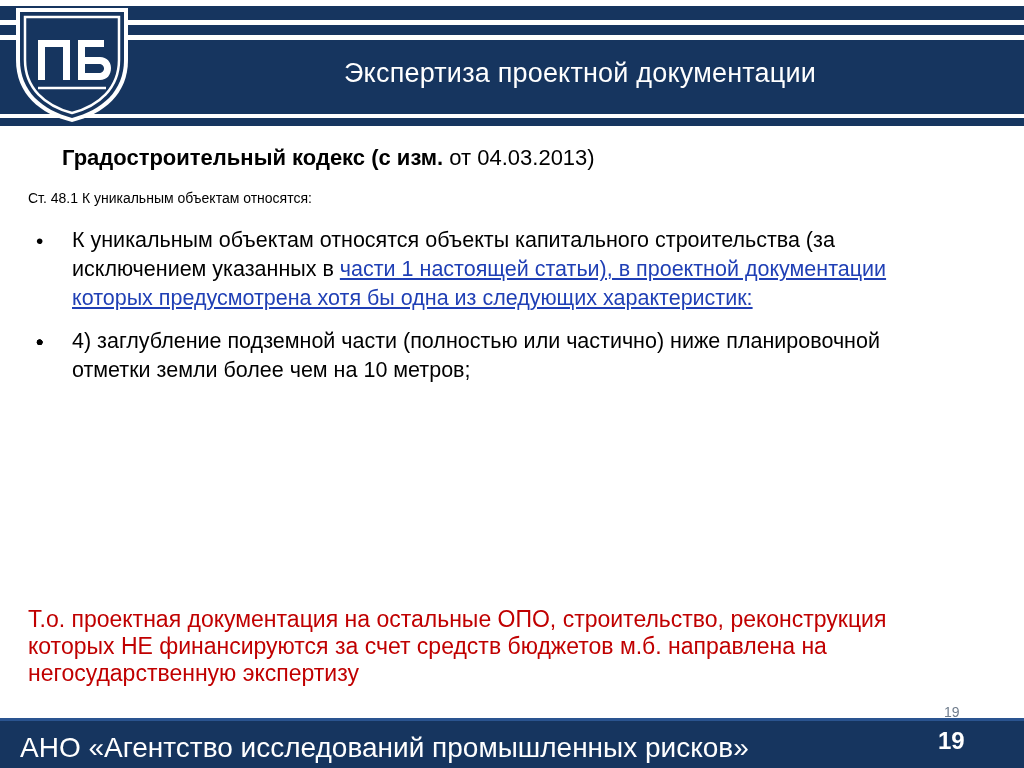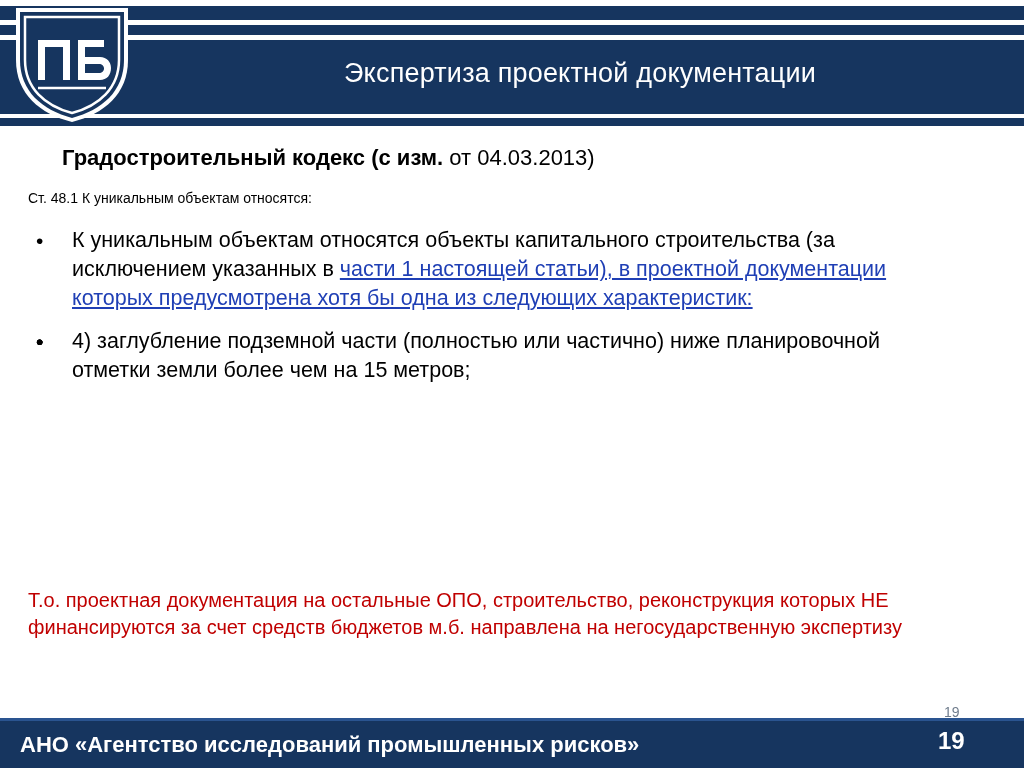--- a/index.html
+++ b/index.html
@@ -125,24 +125,24 @@
     text-decoration: underline;
   }
 
   li.li-1 { margin-bottom: 10px; }
   li.li-2, li.li-3, li.li-4 { margin-bottom: 17px; }
   li.li-5 { margin-bottom: 10px; }
 
   .red-note {
     position: absolute;
     left: 28px;
-    top: 459px;
+    top: 478px;
     width: 900px;
     color: #c00000;
-    font-size: 20px;
+    font-size: 23px;
     line-height: 27px;
   }
 
   
   .footer {
     position: absolute;
     left: 0;
     top: 718px;
     width: 1024px;
     height: 50px;
@@ -154,22 +154,22 @@
     top: 0;
     width: 1024px;
     height: 3px;
     background: #2a5490;
   }
   .footer-text {
     position: absolute;
     left: 20px;
     top: 14px;
     color: #ffffff;
-    font-size: 22px;
-    font-weight: bold;
+    font-size: 28px;
+    font-weight: normal;
     white-space: nowrap;
   }
   .page-num-small {
     position: absolute;
     left: 944px;
     top: -14px;
     color: #6f7c8c;
     font-size: 14px;
   }
   .page-num-big {
@@ -233,21 +233,21 @@
       <li class="li-2">
         <span class="dot">•</span>
       </li>
       <li class="li-3">
         <span class="dot">•</span>
       </li>
       <li class="li-4">
         <span class="dot">•</span>
       </li>
       <li class="li-5">
-        <span class="dot">•</span><span>4) заглубление подземной части (полностью или частично) ниже планировочной отметки земли более чем на 15 метров;</span>
+        <span class="dot">•</span><span>4) заглубление подземной части (полностью или частично) ниже планировочной отметки земли более чем на 10 метров;</span>
       </li>
     </ul>
 
     <div class="red-note">Т.о. проектная документация на остальные ОПО, строительство, реконструкция которых НЕ финансируются за счет средств бюджетов м.б. направлена на негосударственную экспертизу</div>
   </div>
 
   <div class="footer">
     <div class="footer-accent"></div>
     <div class="footer-text">АНО «Агентство исследований промышленных рисков»</div>
     <div class="page-num-small">19</div>

